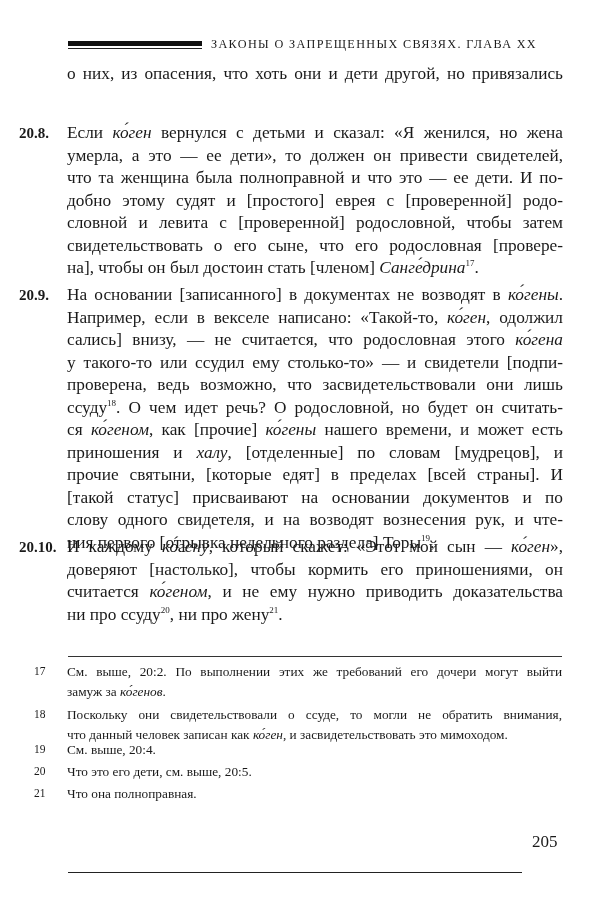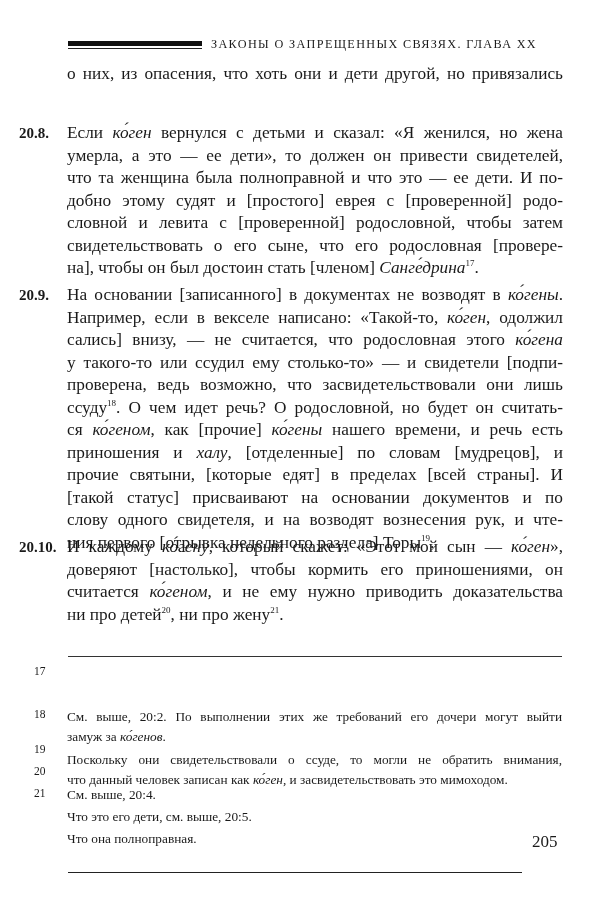--- a/index.html
+++ b/index.html
@@ -109,21 +109,20 @@
     .footnote .fn-num {
       position: absolute;
       left: 34px;
       top: 0;
       font-size: 11.5px;
     }
     .footnote .fn-text {
       position: absolute;
       left: 67px;
       width: 495px;
-      margin-top: 45px;
     }
     .footnote .fn-text .line {
       display: block;
       white-space: nowrap;
       text-align: justify;
       text-align-last: justify;
     }
     .footnote .fn-text .line.last {
       text-align-last: left;
     }
@@ -174,34 +173,34 @@
     </div>
 
   <span class="para-num" style="top:284px;">20.9.</span>
   <div class="body-text rich" style="top:284px;">
       <span class="line"><span>На основании [записанного] в документах не возводят в </span><i>ко́гены</i><span>.</span></span>
       <span class="line"><span>Например, если в векселе написано: «Такой-то, </span><i>ко́ген</i><span>, одолжил</span></span>
       <span class="line"><span>сались] внизу, — не считается, что родословная этого </span><i>ко́гена</i></span>
       <span class="line"><span>у такого-то или ссудил ему столько-то» — и свидетели [подпи-</span></span>
       <span class="line"><span>проверена, ведь возможно, что засвидетельствовали они лишь</span></span>
       <span class="line"><span>ссуду</span><sup>18</sup><span>. О чем идет речь? О родословной, но будет он считать-</span></span>
-      <span class="line"><span>ся </span><i>ко́геном</i><span>, как [прочие] </span><i>ко́гены</i><span> нашего времени, и речь есть</span></span>
+      <span class="line"><span>ся </span><i>ко́геном</i><span>, как [прочие] </span><i>ко́гены</i><span> нашего времени, и может есть</span></span>
       <span class="line"><span>приношения и </span><i>халу</i><span>, [отделенные] по словам [мудрецов], и</span></span>
       <span class="line"><span>прочие святыни, [которые едят] в пределах [всей страны]. И</span></span>
       <span class="line"><span>[такой статус] присваивают на основании документов и по</span></span>
       <span class="line"><span>слову одного свидетеля, и на возводят вознесения рук, и чте-</span></span>
       <span class="line last"><span>ния первого [отрывка недельного раздела] Торы</span><sup>19</sup><span>.</span></span>
     </div>
 
   <span class="para-num" style="top:536px;">20.10.</span>
   <div class="body-text rich" style="top:536px;">
       <span class="line"><span>И каждому </span><i>ко́гену</i><span>, который скажет: «Этот мой сын — </span><i>ко́ген</i><span>»,</span></span>
       <span class="line"><span>доверяют [настолько], чтобы кормить его приношениями, он</span></span>
       <span class="line"><span>считается </span><i>ко́геном</i><span>, и не ему нужно приводить доказательства</span></span>
-      <span class="line last"><span>ни про детей</span><sup>20</sup><span>, ни про жену</span><sup>21</sup><span>.</span></span>
+      <span class="line last"><span>ни про ссуду</span><sup>20</sup><span>, ни про жену</span><sup>21</sup><span>.</span></span>
     </div>
 
   <div class="fn-rule"></div>
 
   <div class="footnote" style="top:662px;">
     <span class="fn-num">17</span>
     <div class="fn-text rich">
         <span class="line"><span>См. выше, 20:2. По выполнении этих же требований его дочери могут выйти</span></span>
         <span class="line last"><span>замуж за </span><i>ко́генов</i><span>.</span></span>
       </div>

